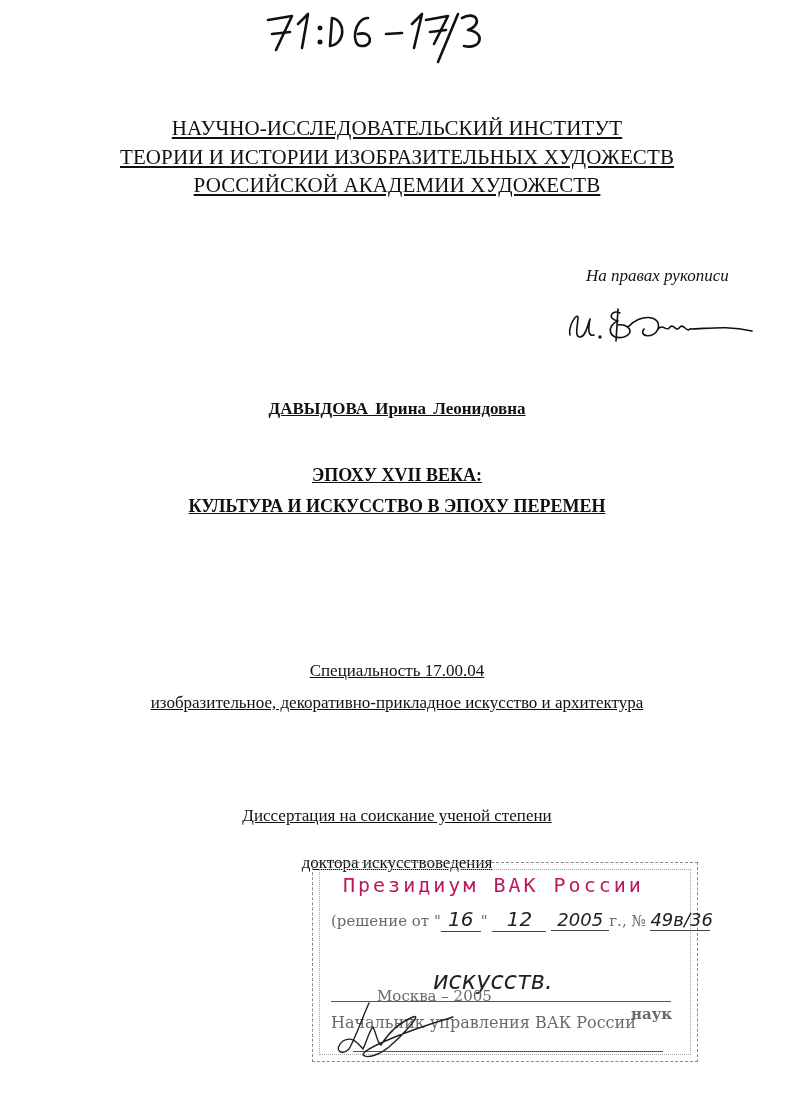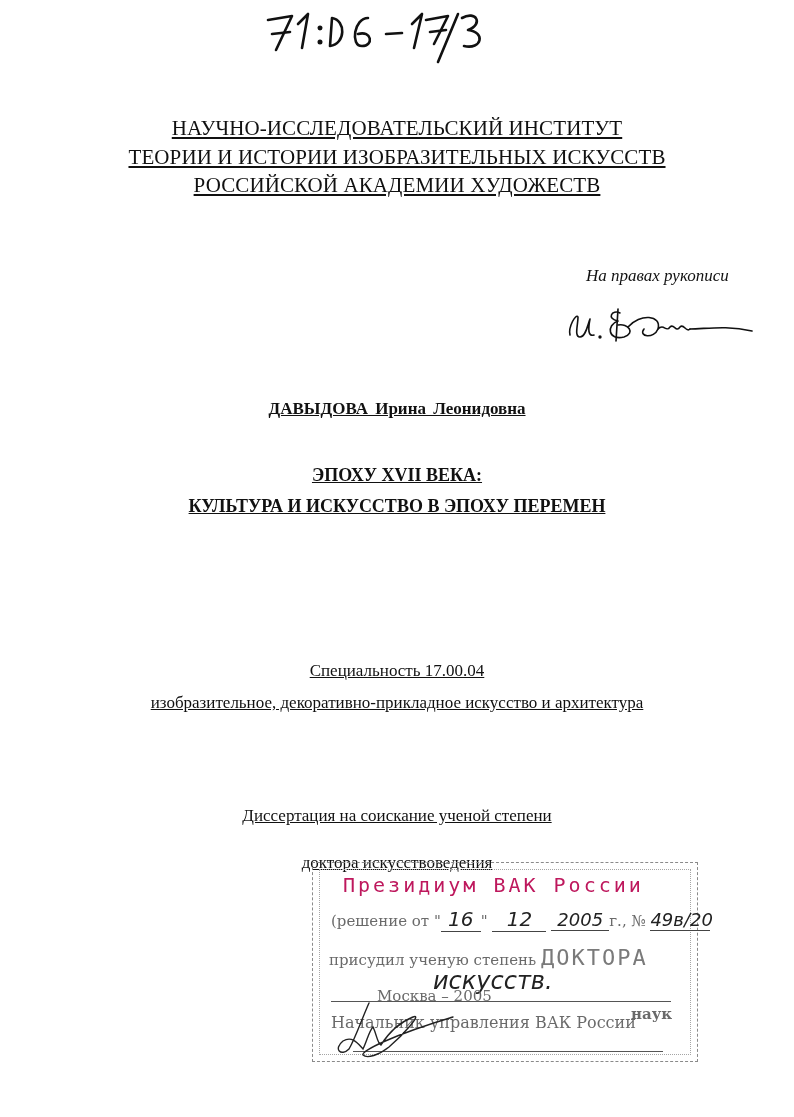--- a/index.html
+++ b/index.html
@@ -138,21 +138,21 @@
       <path d="M168 30 L184 28"></path>
 
       <path d="M196 12 L176 60"></path>
 
       <path d="M200 16 C214 8 222 22 206 28 C224 30 220 48 202 44"></path>
     </g>
   </svg>
 </div>
 
 <div class="center-line inst" style="top:116px;">НАУЧНО-ИССЛЕДОВАТЕЛЬСКИЙ ИНСТИТУТ</div>
-<div class="center-line inst" style="top:145px;">ТЕОРИИ И ИСТОРИИ ИЗОБРАЗИТЕЛЬНЫХ ИСКУССТВ</div>
+<div class="center-line inst" style="top:145px;">ТЕОРИИ И ИСТОРИИ ИЗОБРАЗИТЕЛЬНЫХ ХУДОЖЕСТВ</div>
 <div class="center-line inst" style="top:173px;">РОССИЙСКОЙ АКАДЕМИИ ХУДОЖЕСТВ</div>
 
 <div class="rights">На правах рукописи</div>
 
 <div class="signature">
   <svg width="192" height="44" viewBox="0 0 192 44">
     <g fill="none" stroke="#111" stroke-width="1.6" stroke-linecap="round" stroke-linejoin="round">
       <path d="M4 32 C2 24 10 10 12 14 C12 22 8 34 14 34 C20 34 22 20 24 16 C22 26 22 34 28 32"></path>
       <circle cx="34" cy="34" r="0.9"></circle>
       <path d="M54 10 C46 6 40 16 52 18 C40 22 42 38 58 34 C70 30 62 20 52 22"></path>
@@ -177,27 +177,23 @@
 
 <div class="stamp">
   <div class="stamp-inner"></div>
 
   <div class="stamp-title">Президиум ВАК России</div>
 
   <div class="stamp-line" style="left:18px; top:44px;">
     <span>(решение от "</span><span class="underline-field hand" style="width:40px;">16</span><span>"</span>
     <span class="underline-field hand" style="width:54px;">12</span>
     <span class="underline-field hand" style="width:58px; font-size:18px;">2005</span><span>г., №</span>
-    <span class="underline-field hand" style="width:60px; font-size:18px;">49в/20</span>
+    <span class="underline-field hand" style="width:60px; font-size:18px;">49в/36</span>
   </div>
 
-  <div class="stamp-line" style="left:16px; top:82px;">
-    <span>присудил ученую степень</span>
-    <span style="font-size:22px; letter-spacing:2px; font-family:'DejaVu Sans Mono', monospace; color:#7a7a7a;">ДОКТОРА</span>
-  </div>
 
   <div class="stamp-line hand" style="left:120px; top:104px; font-size:24px;">искусств.</div>
 
   <div class="rule" style="left:18px; top:138px; width:340px;"></div>
   <div class="stamp-line" style="left:64px; top:124px;">Москва – 2005</div>
   <div class="stamp-line" style="left:318px; top:142px;font-weight:bold;">наук</div>
 
   <div class="stamp-line" style="left:18px; top:150px; font-size:16px;">Начальник управления ВАК России</div>
 
   <div class="rule" style="left:40px; top:188px; width:310px;"></div>

